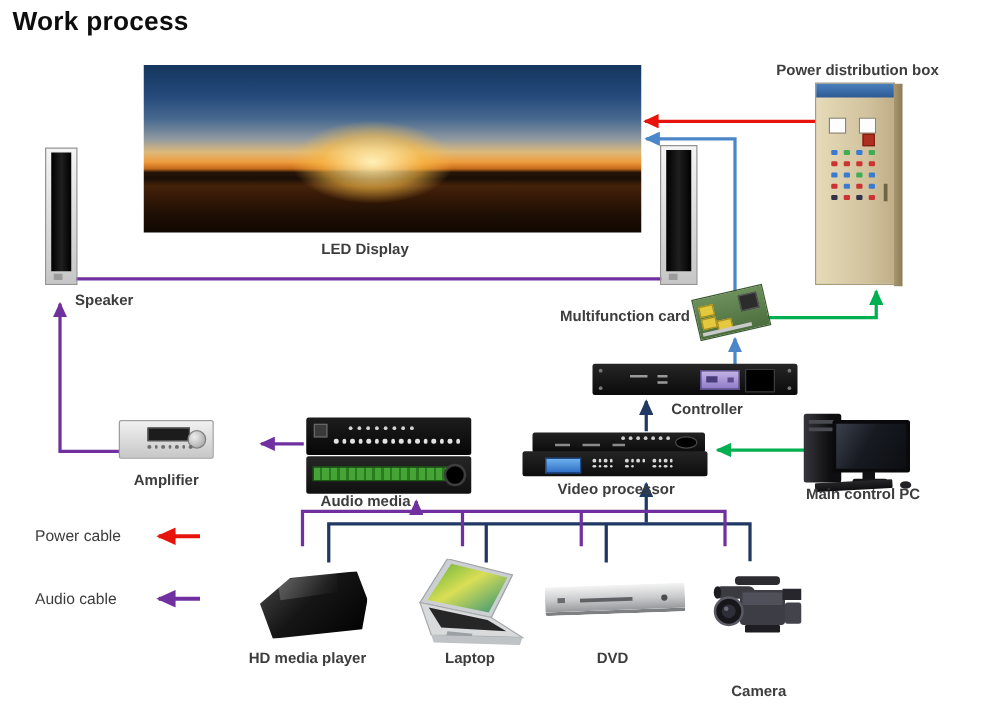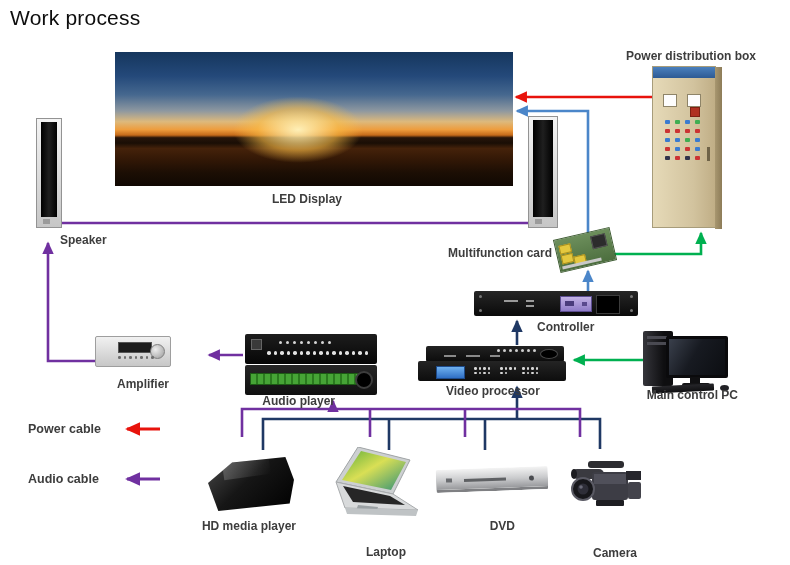--- a/index.html
+++ b/index.html
@@ -1,20 +1,20 @@
 <!DOCTYPE html>
 <html style="--c-power: #e8130c; --c-cat5: #4b86c9; --c-audio: #7030a0; --c-serial: #00b050; --c-video: #1f3864;"><head>
 <meta charset="utf-8">
 <style>
   html,body{margin:0;padding:0;background:#ffffff;}
   body{font-family:"Liberation Sans",sans-serif;}
   .canvas{position:relative;width:790px;height:565px;background:#fff;overflow:hidden;}
-  .title{position:absolute;left:10px;top:6px;font-size:21px;font-weight:normal;color:#0d0d0d;letter-spacing:.2px;}
+  .title{position:absolute;left:10px;top:6px;font-size:21px;font-weight:bold;color:#0d0d0d;letter-spacing:.2px;}
   .lbl{position:absolute;font-size:12px;font-weight:600;color:#3d3d3d;z-index:4;white-space:nowrap;}
-  .lbl.center{text-align:right;}
+  .lbl.center{text-align:center;}
   .lbl.right{text-align:right;}
 
   
   :root{--c-power:#e8130c;--c-cat5:#4b86c9;--c-audio:#7030a0;--c-serial:#00b050;--c-video:#1f3864;}
   svg.cables{position:absolute;left:0;top:0;z-index:1;}
   .cable{fill:none;stroke-width:2.6;}
   .cable.lg{stroke-width:3.2;}
   .cable.power{stroke:var(--c-power);} .cable.cat5{stroke:var(--c-cat5);}
   .cable.audio{stroke:var(--c-audio);} .cable.serial{stroke:var(--c-serial);}
   .cable.video{stroke:var(--c-video);}
@@ -108,21 +108,21 @@
 
   
   .dvd{left:436px;top:468px;width:112px;height:20px;transform:rotate(-2deg);background:linear-gradient(180deg,#f4f4f4,#c9cacc 55%,#98999c);border-radius:2px;border-bottom:3px solid #7f8083;}
   .dvd .slot{position:absolute;left:28px;top:10px;width:42px;height:3px;background:#5f6164;}
   .dvd .k{position:absolute;right:14px;top:9px;width:5px;height:5px;border-radius:50%;background:#4a4c50;}
   .dvd .l{position:absolute;left:10px;top:9px;width:6px;height:4px;background:#6a6c70;}
 
   .devsvg{position:absolute;z-index:2;}
   .legend{position:absolute;left:28px;top:421px;width:150px;height:122px;z-index:4;}
   .lrow{position:absolute;left:0;height:16px;display:flex;align-items:center;}
-  .lrow .ltxt{width:86px;font-size:12.5px;font-weight:700;color:#3d3d3d;}
+  .lrow .ltxt{width:86px;font-size:12.5px;font-weight:400;color:#3d3d3d;}
 </style>
 </head>
 <body>
 
 <div class="canvas">
 
   <div class="title">Work process</div>
 
   <svg class="cables" width="790" height="565" viewBox="0 0 790 565">
     <defs>
@@ -380,23 +380,23 @@
   </svg>
 
   <div class="lbl center" style="left:242px;top:192px;width:100px">LED Display</div>
   <div class="lbl" style="left:60px;top:233px">Speaker</div>
   <div class="lbl center" style="left:616px;top:49px;width:140px">Power distribution box</div>
   <div class="lbl right" style="left:446px;top:246px;width:106px">Multifunction card</div>
   <div class="lbl" style="left:537px;top:320px">Controller</div>
   <div class="lbl center" style="left:446px;top:384px;width:90px">Video processor</div>
   <div class="lbl center" style="left:643px;top:388px;width:95px">Main control PC</div>
   <div class="lbl center" style="left:97px;top:377px;width:72px">Amplifier</div>
-  <div class="lbl center" style="left:250px;top:394px;width:85px">Audio player</div>
+  <div class="lbl center" style="left:250px;top:394px;width:85px">Audio media</div>
   <div class="lbl center" style="left:196px;top:519px;width:100px">HD media player</div>
-  <div class="lbl center" style="left:346px;top:545px;width:60px">Laptop</div>
+  <div class="lbl center" style="left:346px;top:519px;width:60px">Laptop</div>
   <div class="lbl center" style="left:465px;top:519px;width:50px">DVD</div>
   <div class="lbl center" style="left:577px;top:546px;width:60px">Camera</div>
 
   <div class="legend">
     <div class="lrow" style="top:0">
       <span class="ltxt">Power cable</span>
       <svg width="48" height="14">
           <path class="cable lg power" marker-end="url(#ah-power)" d="M 46 7 L 13 7"></path>
         </svg>
     </div>

